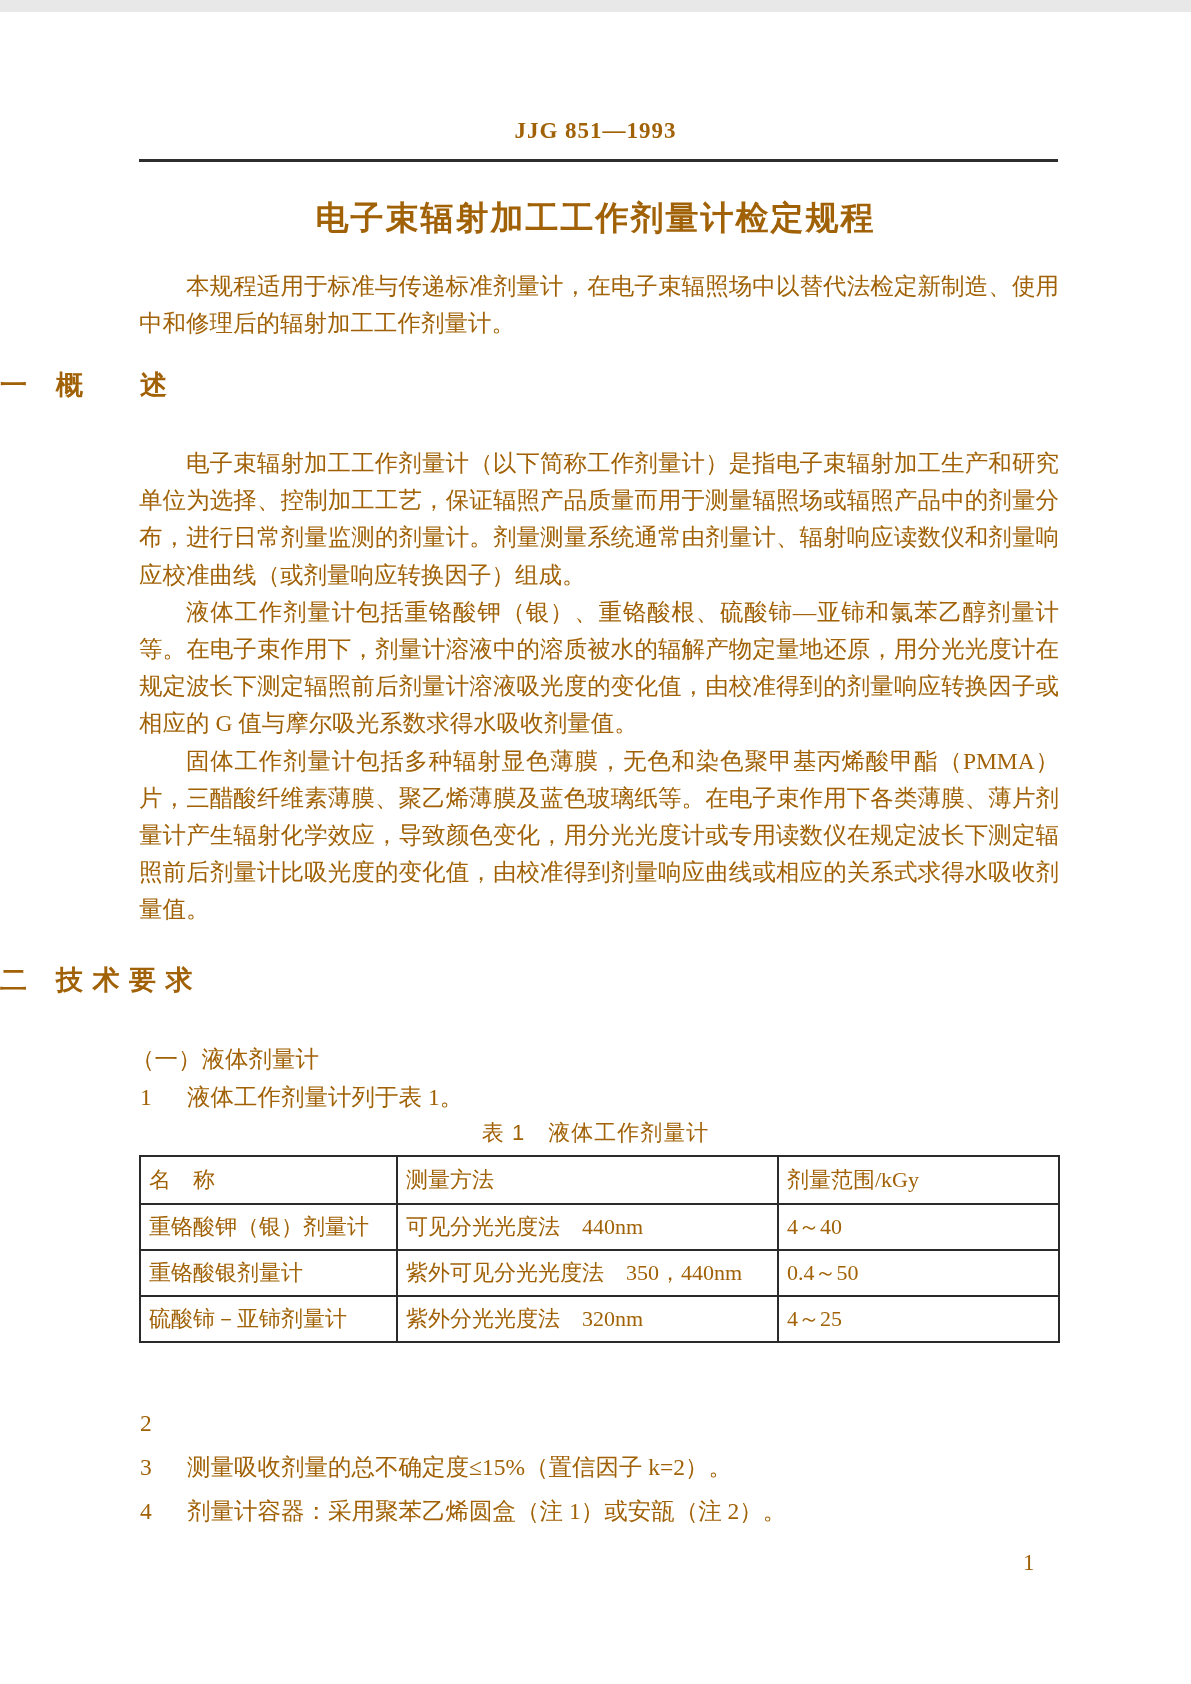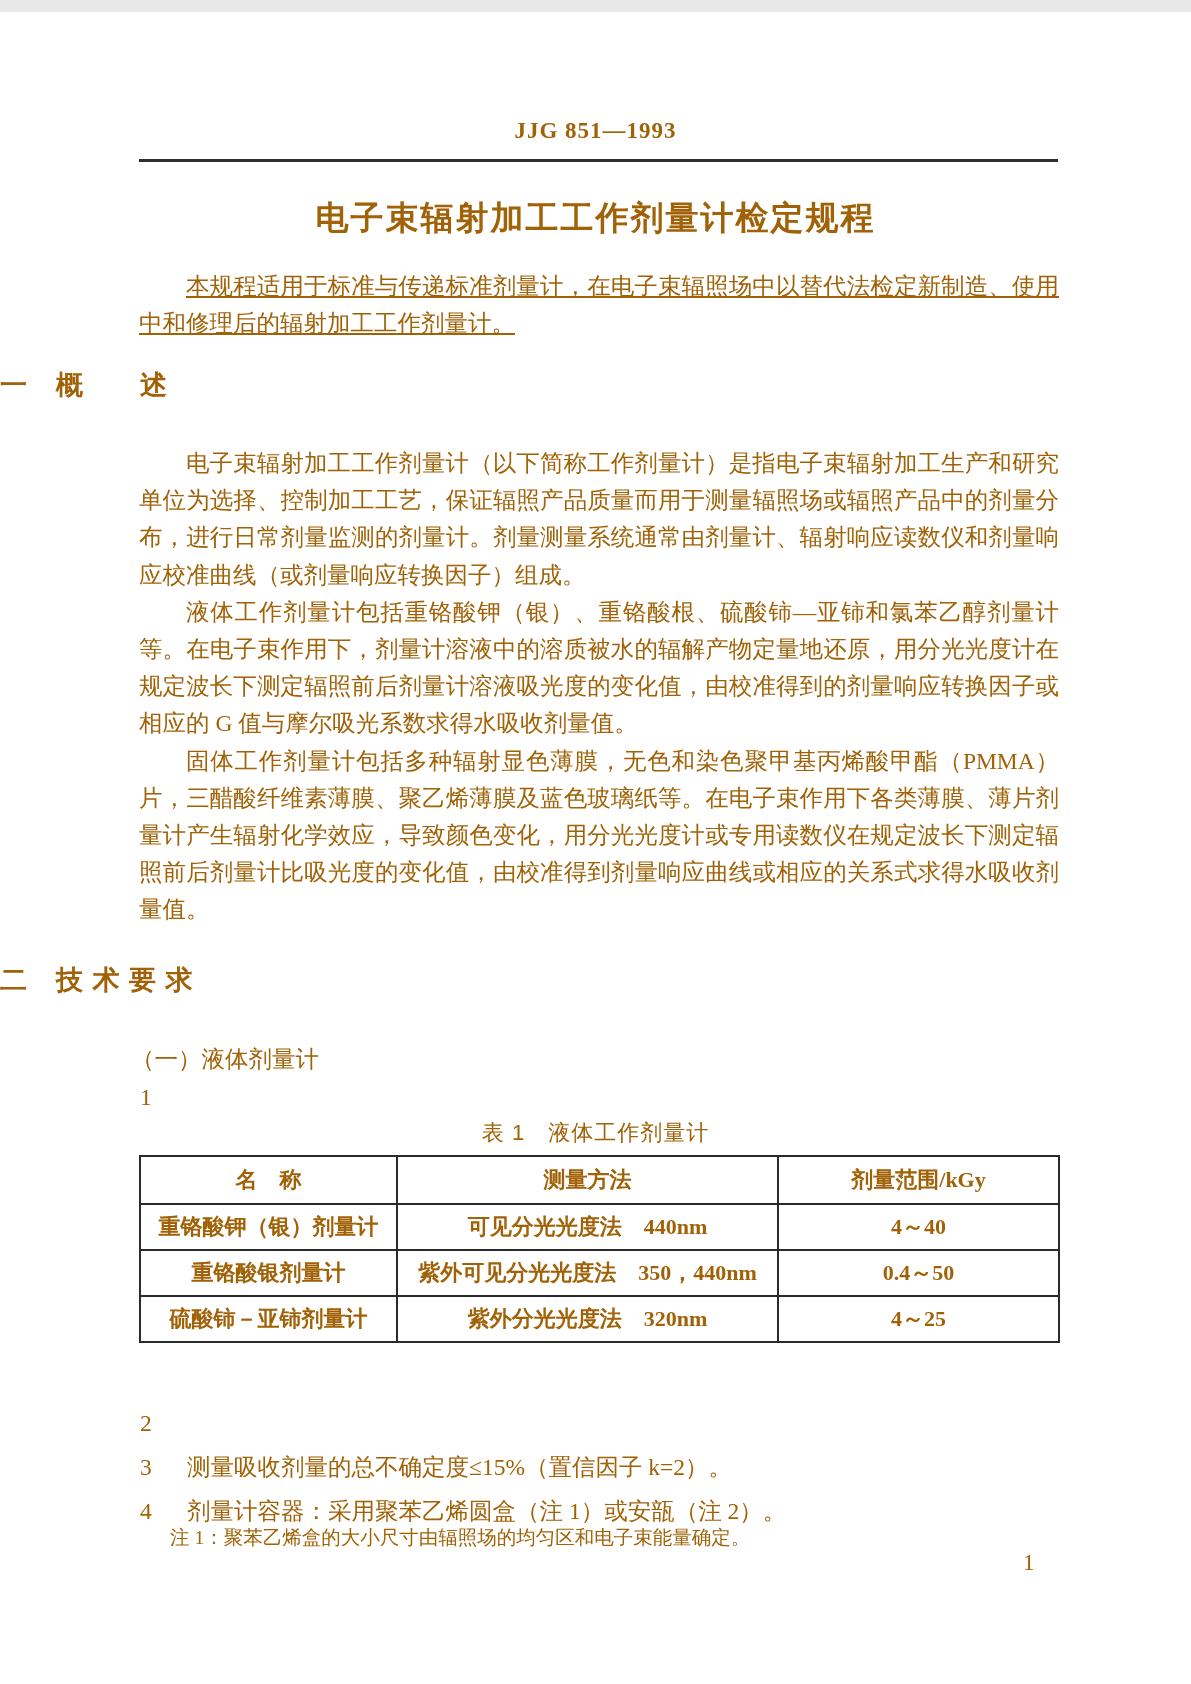--- a/index.html
+++ b/index.html
@@ -50,21 +50,20 @@
   .intro {
     position: absolute;
     top: 256px;
     left: 139px;
     width: 920px;
     margin: 0;
     font-size: 23.5px;
     line-height: 37px;
     text-align: justify;
     text-indent: 2em;
-    text-decoration: underline;
   }
   .sec-heading {
     position: absolute;
     left: 0;
     width: 100%;
     margin: 0;
     text-align: left;
     font-family: "Liberation Sans", "DejaVu Sans", sans-serif;
     font-size: 27px;
     font-weight: bold;
@@ -122,24 +121,24 @@
     top: 1143px;
     left: 139px;
     width: 919px;
     border-collapse: collapse;
     table-layout: fixed;
     font-size: 22px;
   }
   table.dosimeter-table th,
   table.dosimeter-table td {
     border: 2px solid #2a2a2a;
-    text-align: center;
+    text-align: left;
     vertical-align: middle;
-    padding: 0 0;
-    font-weight: bold;
+    padding: 0 8px;
+    font-weight: normal;
     height: 44px;
   }
   table.dosimeter-table th { height: 46px; }
   .items-block {
     position: absolute;
     top: 1396px;
     left: 140px;
     width: 920px;
   }
   .items-block .numbered-item { margin-bottom: 13px; }
@@ -176,20 +175,21 @@
     <p>液体工作剂量计包括重铬酸钾（银）、重铬酸根、硫酸铈—亚铈和氯苯乙醇剂量计等。在电子束作用下，剂量计溶液中的溶质被水的辐解产物定量地还原，用分光光度计在规定波长下测定辐照前后剂量计溶液吸光度的变化值，由校准得到的剂量响应转换因子或相应的 G 值与摩尔吸光系数求得水吸收剂量值。</p>
     <p>固体工作剂量计包括多种辐射显色薄膜，无色和染色聚甲基丙烯酸甲酯（PMMA）片，三醋酸纤维素薄膜、聚乙烯薄膜及蓝色玻璃纸等。在电子束作用下各类薄膜、薄片剂量计产生辐射化学效应，导致颜色变化，用分光光度计或专用读数仪在规定波长下测定辐照前后剂量计比吸光度的变化值，由校准得到剂量响应曲线或相应的关系式求得水吸收剂量值。</p>
   </div>
 
   <h2 class="sec-heading second">二　技 术 要 求</h2>
 
   <div class="subsec">（一）液体剂量计</div>
 
   <div class="numbered-item item-1">
     <span class="num">1</span>
+    <span class="txt">液体工作剂量计列于表 1。</span>
   </div>
 
   <div class="table-caption">表 1　液体工作剂量计</div>
 
   <table class="dosimeter-table">
     <colgroup>
       <col style="width:257px">
       <col style="width:381px">
       <col style="width:281px">
     </colgroup>
@@ -226,17 +226,16 @@
     <div class="numbered-item">
       <span class="num">3</span>
       <span class="txt">测量吸收剂量的总不确定度≤15%（置信因子 k=2）。</span>
     </div>
     <div class="numbered-item">
       <span class="num">4</span>
       <span class="txt">剂量计容器：采用聚苯乙烯圆盒（注 1）或安瓿（注 2）。</span>
     </div>
   </div>
 
-  <div class="note">注 1：聚苯乙烯盒的大小尺寸由辐照场的均匀区和电子束能量确定。</div>
 
   <div class="page-number">1</div>
 
 </div>
 
 </body></html>

